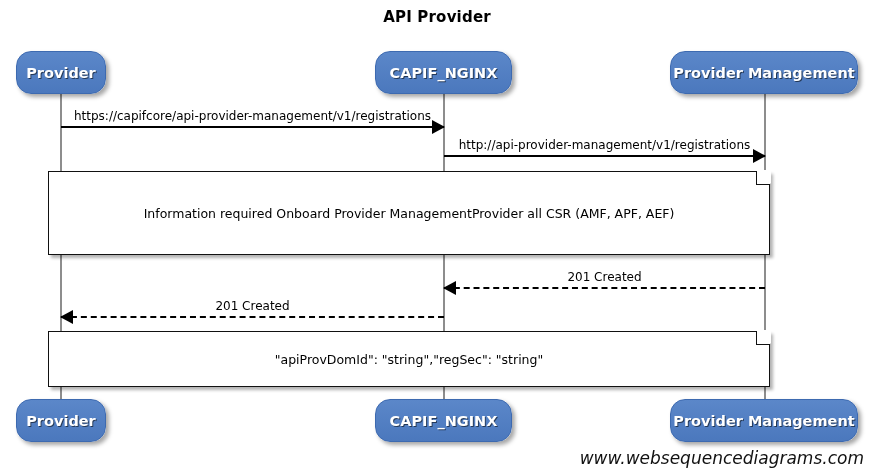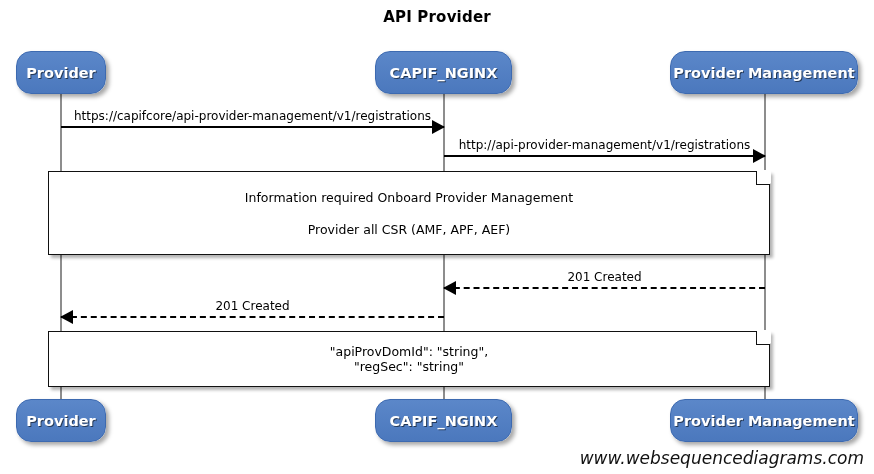--- a/index.html
+++ b/index.html
@@ -56,21 +56,21 @@
     position:absolute;bottom:3px;left:0;right:0;text-align:center;
     font-size:12px;line-height:14px;white-space:nowrap;
   }
 
   
   .note{
     position:absolute;background:#ffffff;
     border:1.5px solid #111;
     box-shadow:3px 3px 3px rgba(0,0,0,.30);
     box-sizing:border-box;
-    display:flex;flex-direction:column;align-items:center;justify-content:center;
+    display:flex;flex-direction:row;align-items:center;justify-content:center;
     font-size:12.5px;line-height:15px;
   }
   .note .dogear{
     position:absolute;top:-1px;right:-1px;width:13px;height:13px;
     background:#ffffff;
     border-left:1.5px solid #111;
     border-bottom:1.5px solid #111;
     transform:none;
   }
   .note .fold{

